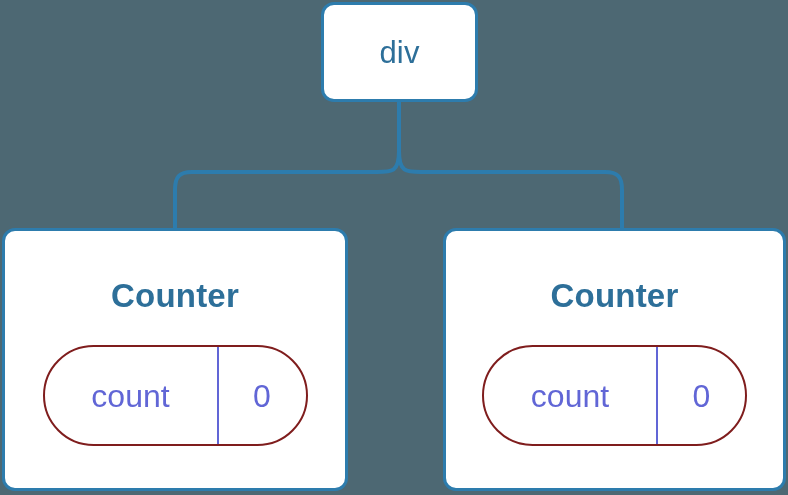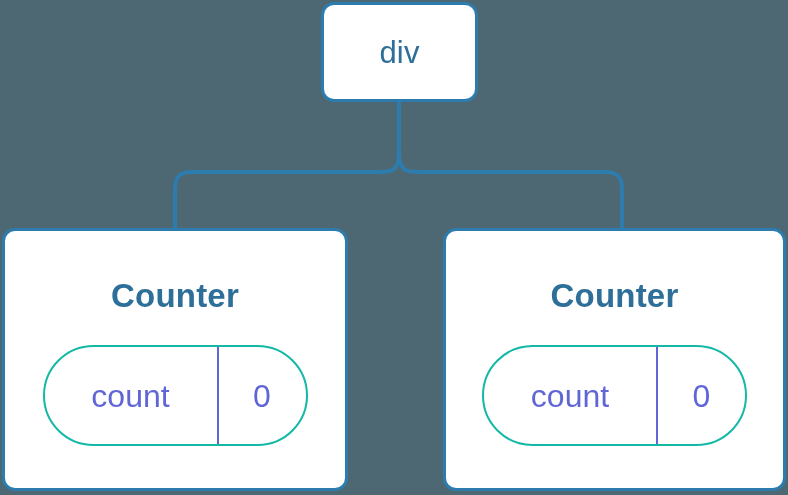--- a/index.html
+++ b/index.html
@@ -69,21 +69,21 @@
     font-size: 33px;
     letter-spacing: 0.2px;
     line-height: 1;
     margin-top: 48px;
     font-weight: bold;
   }
   .pill {
     margin-top: 33px;
     height: 101px;
     width: 265px;
-    border: 2px solid #14b8a6;
+    border: 2px solid #7f1d1d;
     border-radius: 56px;
     box-sizing: border-box;
     display: flex;
     align-items: stretch;
     overflow: hidden;
   }
   .pill-key {
     flex: 0 0 172px;
     display: flex;
     align-items: center;

